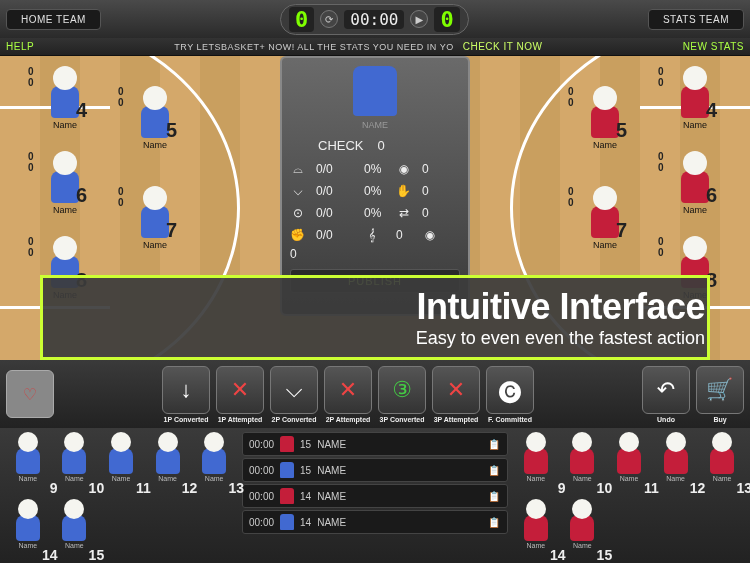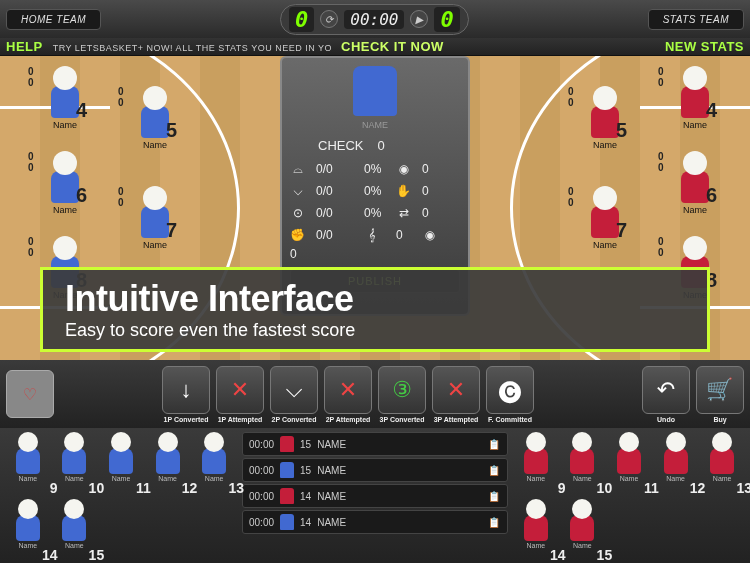--- a/index.html
+++ b/index.html
@@ -1,42 +1,42 @@
 <!DOCTYPE html>
 <html><head>
 <meta charset="utf-8">
 <style>
 * { margin: 0; padding: 0; box-sizing: border-box; font-family: Arial, Helvetica, sans-serif; }
 body { width: 750px; height: 563px; background: #d9c088; overflow: hidden; position: relative; }
-.top-bar { height: 38px; background: linear-gradient(#4a4a4a, #2a2a2a); display: flex; align-items: center; padding: 0 6px; gap: 8px; font-style: italic; }
+.top-bar { height: 38px; background: linear-gradient(#4a4a4a, #2a2a2a); display: flex; align-items: center; padding: 0 6px; gap: 8px; }
 .team-label { background: #1a1a1a; border-radius: 4px; padding: 4px 14px; color: #e0e0e0; font-size: 10px; letter-spacing: 0.5px; border: 1px solid #555; }
 .score-display { background: #3a3a3a; border-radius: 18px; padding: 2px 8px; display: flex; align-items: center; gap: 6px; border: 1px solid #666; }
 .score-num { color: #7fff00; font-size: 22px; font-weight: bold; font-family: monospace; padding: 0 6px; background: #222; border-radius: 4px; }
 .timer { color: #eee; font-size: 16px; font-family: monospace; background: #222; border-radius: 4px; padding: 0 6px; }
 .ctrl-btn { width: 18px; height: 18px; background: #444; border-radius: 50%; display: flex; align-items: center; justify-content: center; color: #ccc; font-size: 10px; border: 1px solid #777; }
 .sub-bar { height: 18px; background: linear-gradient(#333, #222); display: flex; align-items: center; padding: 0 6px; gap: 10px; border-bottom: 1px solid #111; }
-.sub-btn { color: #aaff44; font-size: 13px; letter-spacing: 0.5px; cursor: pointer; font-weight: bold; }
+.sub-btn { color: #aaff44; font-size: 10px; letter-spacing: 0.5px; cursor: pointer; }
 .sub-btn.orange { color: #ccff66; }
-.sub-text { color: #ccc; font-size: 9px; letter-spacing: 0.5px; flex: 1; }
+.sub-text { color: #ccc; font-size: 9px; letter-spacing: 0.5px; flex: 1; text-align: center; }
 .court { position: relative; height: 304px; background: repeating-linear-gradient(90deg, #d4a86a 0, #d4a86a 40px, #c99f5f 40px, #c99f5f 80px); overflow: hidden; }
 .player { position: absolute; display: flex; flex-direction: column; align-items: center; width: 50px; }
 .jersey { width: 28px; height: 32px; border-radius: 8px 8px 4px 4px; position: relative; }
 .jersey.blue { background: #4169d1; }
 .jersey.red { background: #c41e3a; }
 .head { width: 24px; height: 24px; background: #f5f5f0; border-radius: 50%; margin-bottom: -4px; z-index: 1; }
 .jersey-num { position: absolute; right: -8px; bottom: -4px; font-size: 20px; font-weight: bold; color: #222; }
 .side-fouls { position: absolute; left: -12px; top: 0; display: flex; flex-direction: column; font-size: 10px; font-weight: bold; color: #222; }
 .pname { font-size: 9px; color: #111; margin-top: 2px; }
 .stats-panel { position: absolute; left: 280px; top: 0; width: 190px; height: 260px; background: linear-gradient(#6a6a6a, #3a3a3a); border: 2px solid #888; border-radius: 6px; padding: 8px; color: #eee; }
 .stats-jersey { width: 44px; height: 50px; margin: 0 auto 4px; background: #4169d1; border-radius: 8px 8px 4px 4px; }
 .stats-name { text-align: center; font-size: 9px; color: #999; margin-bottom: 8px; }
 .stat-row { display: grid; grid-template-columns: 22px 44px 28px 22px 28px; gap: 4px; align-items: center; font-size: 12px; margin-bottom: 6px; }
 .stat-icon { width: 16px; height: 16px; display: flex; align-items: center; justify-content: center; }
 .publish-btn { margin-top: 8px; background: #2a2a2a; color: #ccff66; text-align: center; padding: 5px; font-size: 11px; letter-spacing: 1px; border-radius: 3px; cursor: pointer; border: 1px solid #555; }
-.overlay { position: absolute; bottom: 8px; left: 40px; right: 40px; background: rgba(60,60,60,0.92); border: 3px solid #ccff33; padding: 8px 22px; text-align: left; }
+.overlay { position: absolute; bottom: 0; left: 40px; right: 40px; background: rgba(60,60,60,0.92); border: 3px solid #ccff33; padding: 8px 2px; text-align: right; }
 .overlay h1 { color: #fff; font-size: 36px; font-weight: bold; letter-spacing: -0.5px; }
 .overlay p { color: #fff; font-size: 18px; }
 .action-bar { height: 68px; background: linear-gradient(#3a3a3a, #222); display: flex; align-items: center; padding: 4px 6px; gap: 6px; }
 .action-btn { display: flex; flex-direction: column; align-items: center; gap: 2px; }
 .action-icon { width: 48px; height: 48px; background: linear-gradient(#555, #333); border: 1px solid #777; border-radius: 6px; display: flex; align-items: center; justify-content: center; color: #fff; font-size: 22px; }
 .action-label { color: #eee; font-size: 7px; white-space: nowrap; font-weight: bold; }
 .fav-btn { width: 48px; height: 48px; background: #888; border: 1px solid #aaa; border-radius: 6px; }
 .spacer { flex: 1; }
 .bottom { height: 135px; background: linear-gradient(#3a3a3a, #222); display: flex; padding: 0 6px; gap: 6px; }
 .bench { display: grid; grid-template-columns: repeat(5, 1fr); grid-template-rows: repeat(2, 1fr); gap: 3px; width: 230px; padding-top: 4px; }
@@ -235,21 +235,21 @@
         <span class="stat-icon">𝄞</span>
         <span>0</span>
         <span class="stat-icon">◉</span>
         <span>0</span>
       </div>
     <div class="publish-btn">PUBLISH</div>
   </div>
 
   <div class="overlay">
     <h1>Intuitive Interface</h1>
-    <p>Easy to score even the fastest score</p>
+    <p>Easy to even even the fastest action</p>
   </div>
 </div>
 
 <div class="action-bar">
   <div class="fav-btn" style="display:flex;align-items:center;justify-content:center;color:#c44;">♡</div>
   <div class="spacer"></div>
   <div class="action-btn">
       <div class="action-icon">↓</div>
       <span class="action-label">1P Converted</span>
     </div>

